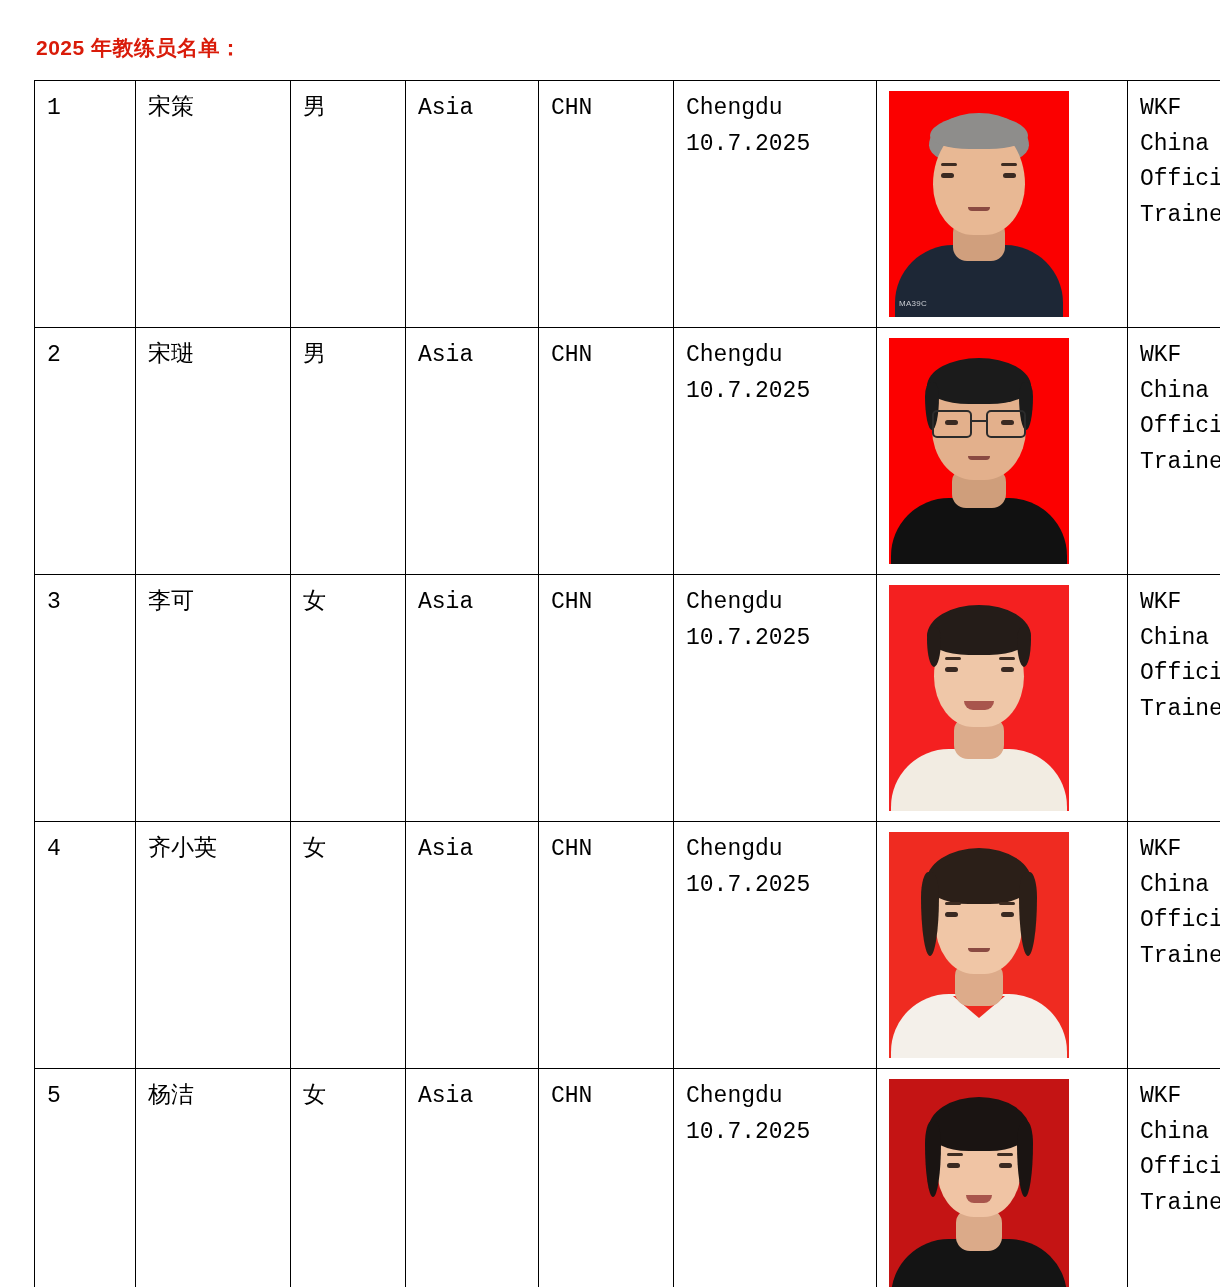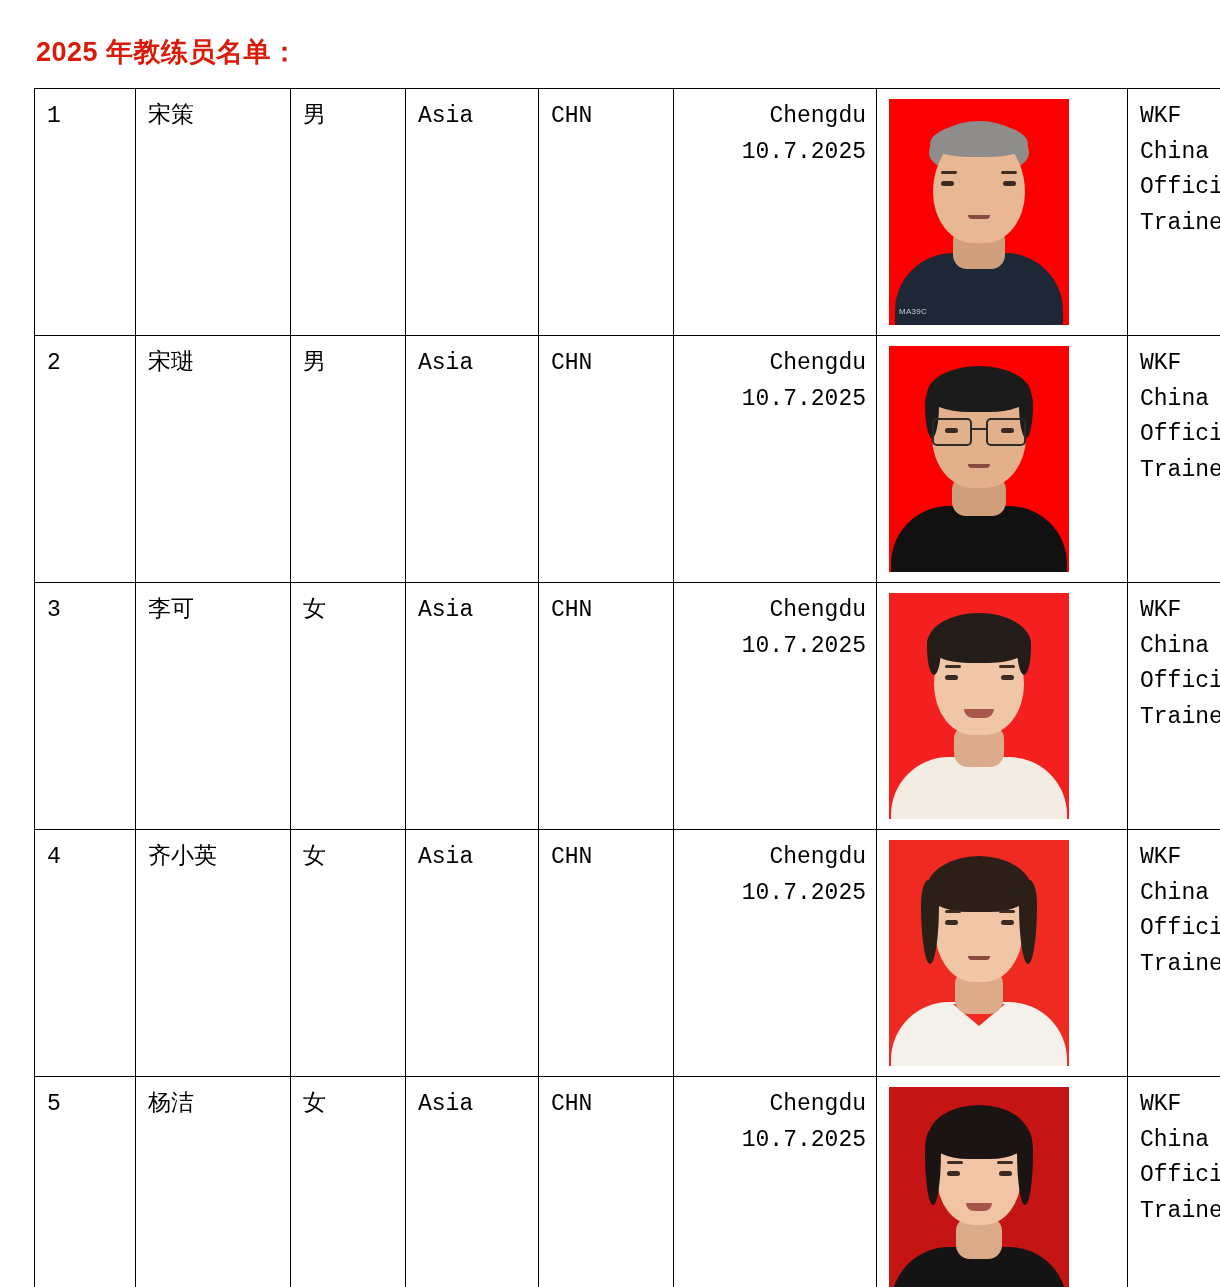--- a/index.html
+++ b/index.html
@@ -17,21 +17,21 @@
   .page {
     position: relative;
     width: 1220px;
     height: 1287px;
     box-sizing: border-box;
     padding: 24px 28px 0 28px;
   }
   .doc-title {
     font-family: "Liberation Sans", sans-serif;
     font-weight: bold;
-    font-size: 27px;
+    font-size: 21px;
     color: #d91b09;
     letter-spacing: 0.5px;
     margin: 10px 0 18px 8px;
   }
   table.roster {
     border-collapse: collapse;
     table-layout: fixed;
     width: 1160px;
     margin-left: 6px;
   }
@@ -41,21 +41,21 @@
     padding: 10px 10px 10px 12px;
     font-family: "Liberation Mono", monospace;
     font-size: 23px;
     line-height: 1.55;
   }
   td.col-index   { width: 78px;  }
   td.col-name    { width: 132px; font-family: "Liberation Sans", sans-serif; font-size: 25px; }
   td.col-gender  { width: 92px;  font-family: "Liberation Sans", sans-serif; font-size: 25px; }
   td.col-region  { width: 110px; }
   td.col-country { width: 112px; }
-  td.col-place   { width: 180px; text-align: right; }
+  td.col-place   { width: 180px; }
   td.col-photo   { width: 228px; padding: 6px 0 0 8px; }
   td.col-role    { width: 228px; }
 
   .role-lines span {
     display: block;
     white-space: nowrap;
   }
   .place-lines span {
     display: block;
     white-space: nowrap;

